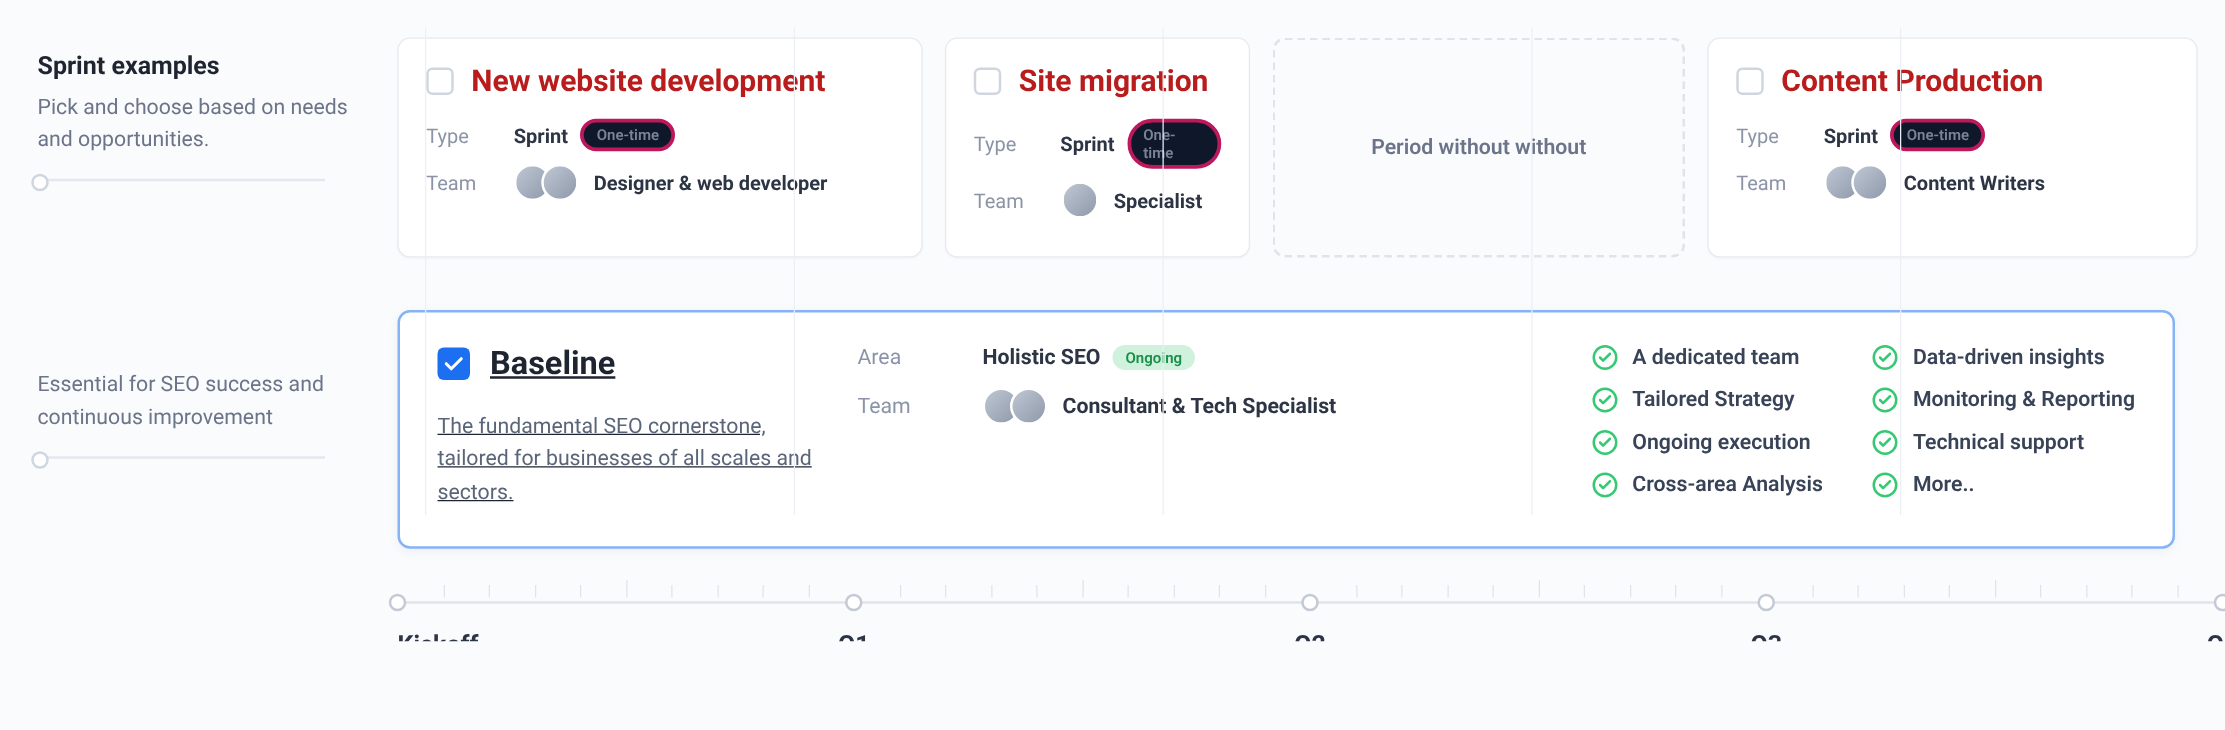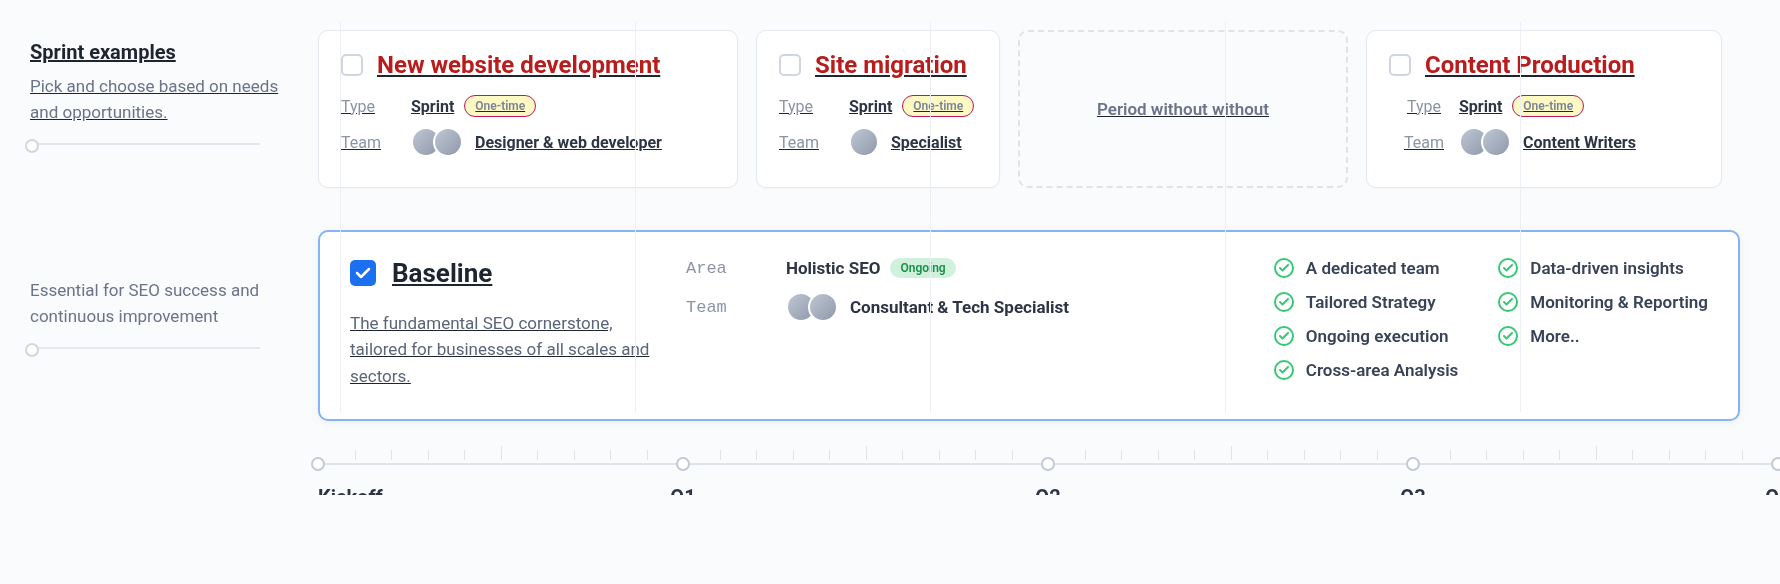--- a/index.html
+++ b/index.html
@@ -8,21 +8,20 @@
   background: #fafbfc;
   color: #1e2530;
   width: 1780px;
   padding: 30px 40px 30px 30px;
   position: relative;
 }
 .row1 {
   display: flex;
   gap: 28px;
   align-items: flex-start;
-  text-decoration: underline;
 }
 .sidebar-block {
   width: 260px;
   flex-shrink: 0;
   padding-top: 10px;
 }
 .sidebar-title {
   font-size: 20px;
   font-weight: 700;
   color: #1e2530;
@@ -69,21 +68,21 @@
   border: 2px dashed #dfe3ea;
   border-radius: 10px;
   width: 330px;
   display: flex;
   align-items: center;
   justify-content: center;
   color: #6b7489;
   font-size: 17px;
   font-weight: 600;
 }
-.card3 { width: 356px; text-align: center; }
+.card3 { width: 392px; }
 .sprint-head {
   display: flex;
   align-items: center;
   gap: 14px;
   margin-bottom: 16px;
 }
 .checkbox-empty {
   width: 22px;
   height: 22px;
   border: 2px solid #d0d6e0;
@@ -113,22 +112,22 @@
   display: inline-block;
   font-size: 12px;
   font-weight: 600;
   padding: 3px 10px;
   border-radius: 999px;
   margin-left: 10px;
   vertical-align: middle;
 }
 .badge-grey {
   color: #7a8499;
-  border: 1px solid #be185d;
-  background: #fef9c3;
+  border: 3px solid #be185d;
+  background: #0f172a;
 }
 .badge-green {
   color: #1a8f4a;
   background: #d0f2dd;
 }
 .team-row { display: flex; align-items: center; }
 .avatars {
   display: flex;
   margin-right: 12px;
 }
@@ -197,21 +196,20 @@
 }
 .bkv-row {
   display: flex;
   align-items: center;
   margin-bottom: 14px;
   font-size: 17px;
 }
 .bkv-label {
   width: 100px;
   color: #8b94a7;
-  font-family: Liberation Mono, monospace;
 }
 .bkv-val {
   font-weight: 700;
   color: #2d3545;
 }
 .features {
   display: flex;
   gap: 40px;
   flex: 1;
   justify-content: flex-end;
@@ -452,20 +450,28 @@
             </span>
           <span>Data-driven insights</span>
         </div>
         <div class="feat-item">
           <span class="check-circle">
               <svg viewBox="0 0 10 10">
                 <path d="M1 5l2.5 2.5L9 2" stroke="#37c873" stroke-width="2" fill="none" stroke-linecap="round" stroke-linejoin="round"></path>
               </svg>
             </span>
           <span>Monitoring &amp; Reporting</span>
+        </div>
+        <div class="feat-item">
+          <span class="check-circle">
+              <svg viewBox="0 0 10 10">
+                <path d="M1 5l2.5 2.5L9 2" stroke="#37c873" stroke-width="2" fill="none" stroke-linecap="round" stroke-linejoin="round"></path>
+              </svg>
+            </span>
+          <span>Technical support</span>
         </div>
         <div class="feat-item">
           <span class="check-circle">
               <svg viewBox="0 0 10 10">
                 <path d="M1 5l2.5 2.5L9 2" stroke="#37c873" stroke-width="2" fill="none" stroke-linecap="round" stroke-linejoin="round"></path>
               </svg>
             </span>
           <span>More..</span>
         </div>
       </div>

